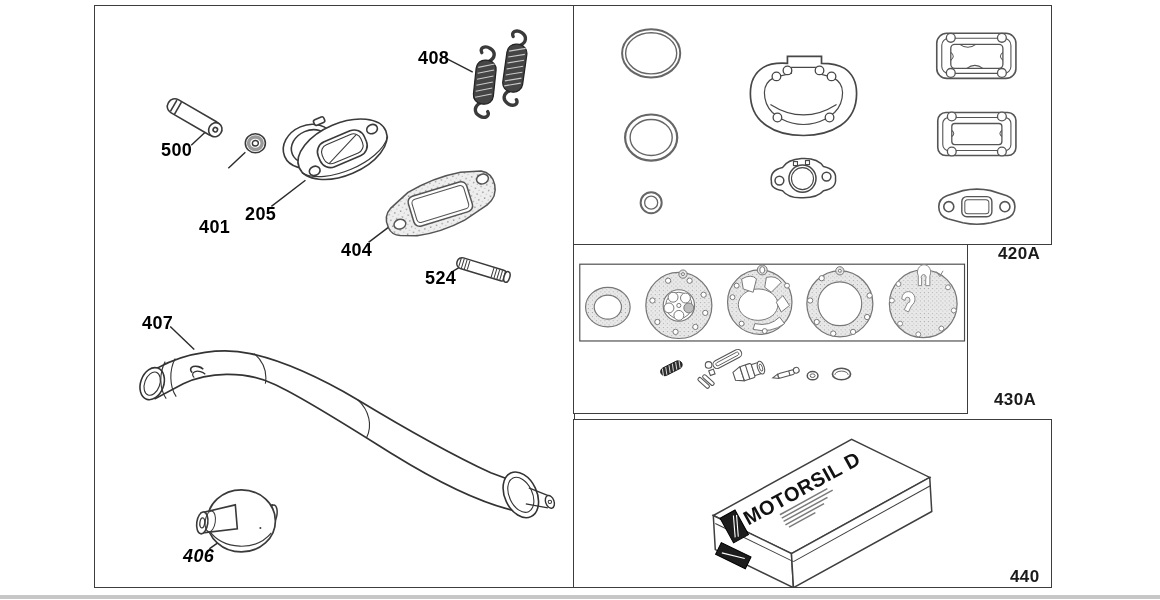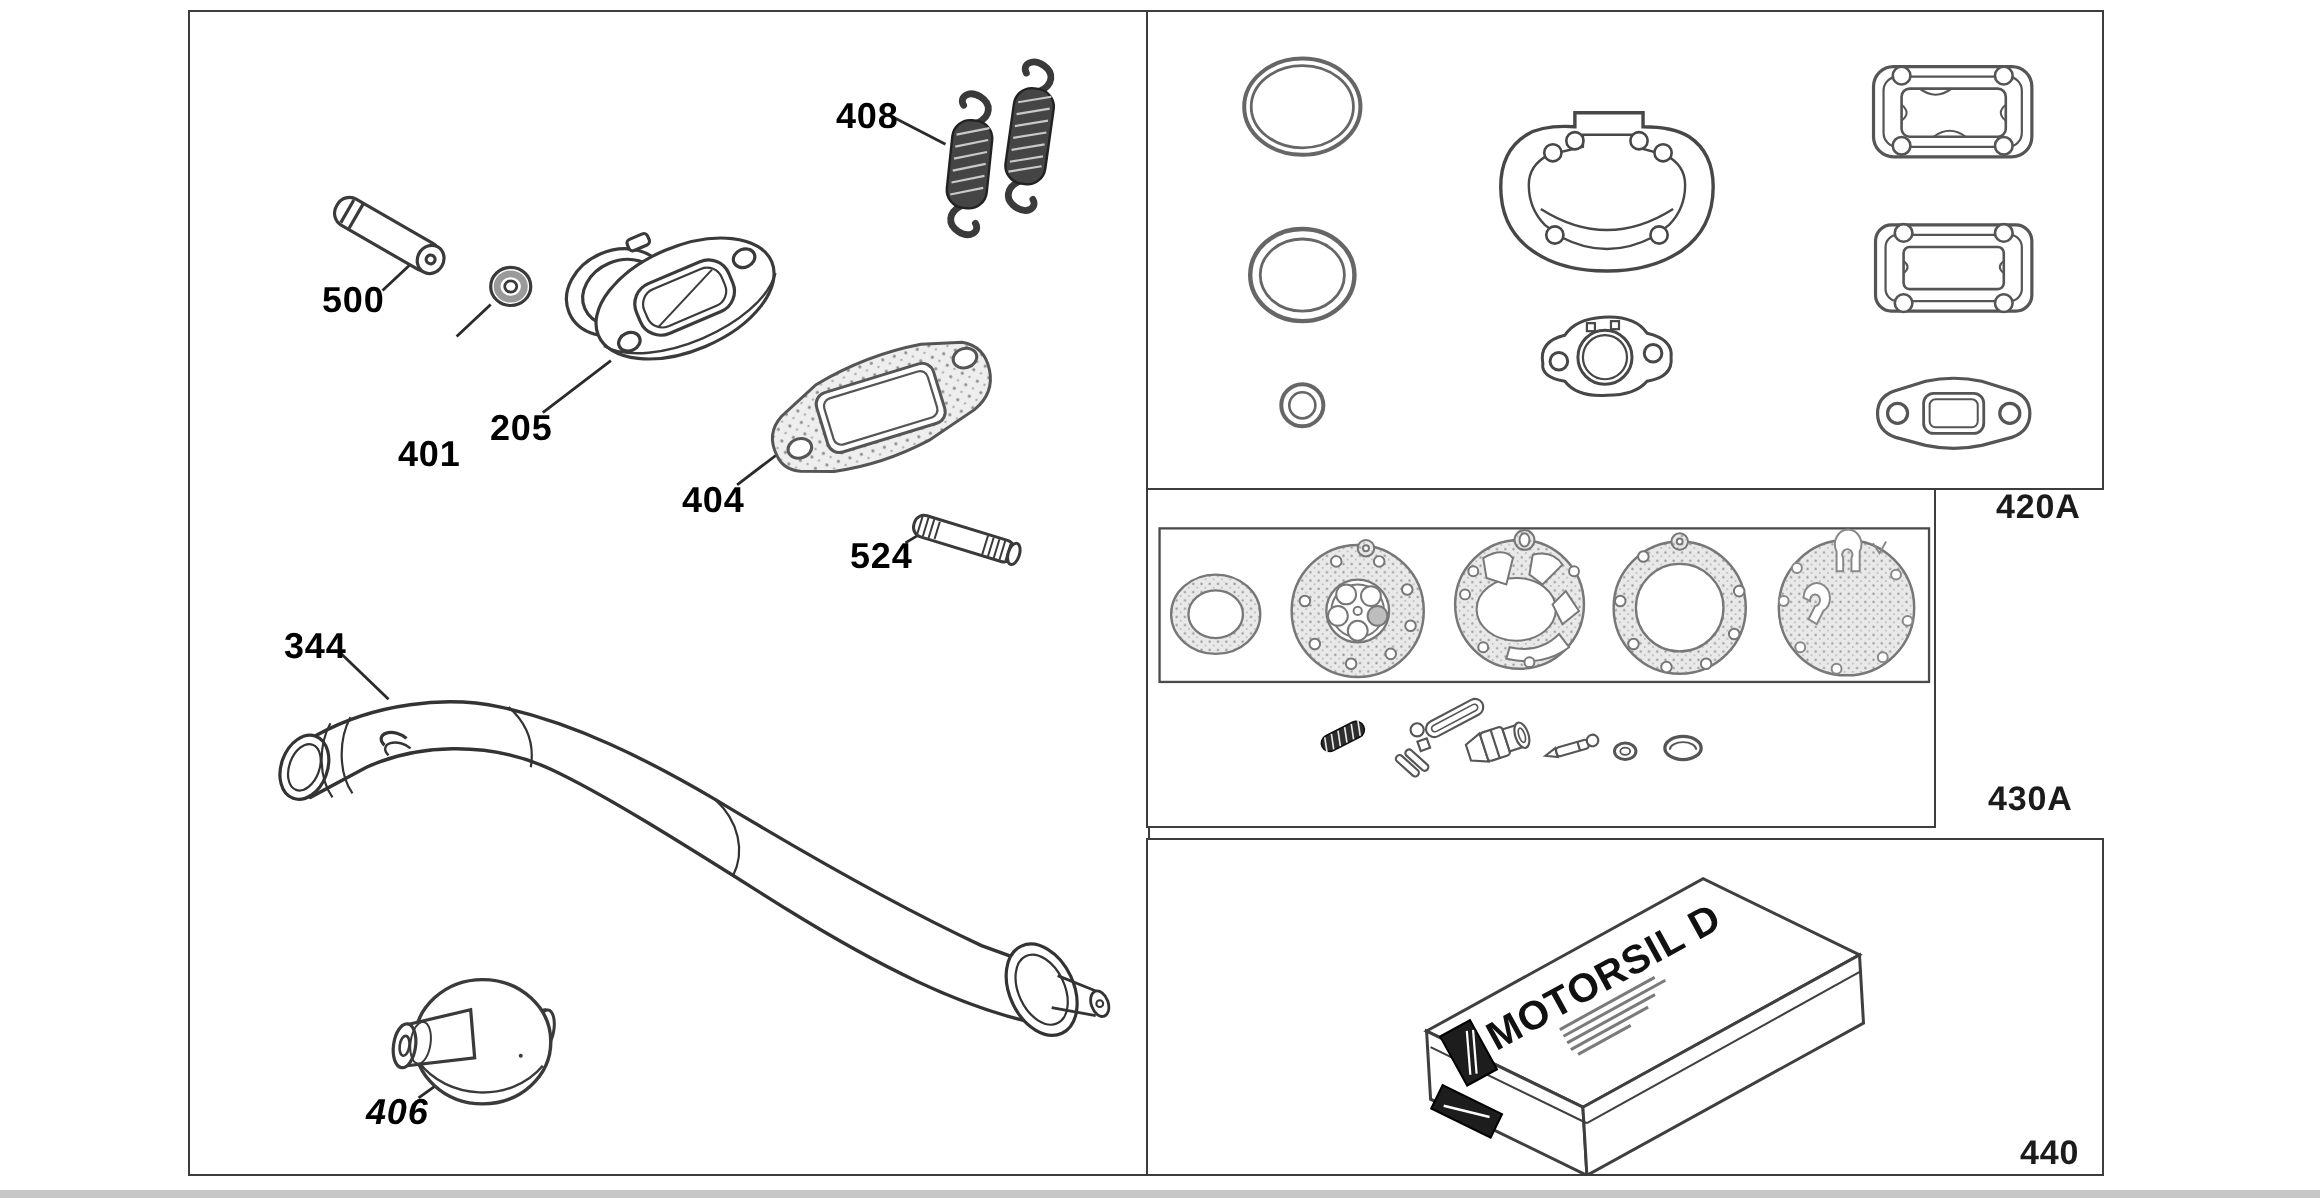--- a/index.html
+++ b/index.html
@@ -161,21 +161,21 @@
         <ellipse transform="translate(-31,2.5) rotate(8)" rx="5" ry="10.5" fill="none" stroke="#3a3a3a" stroke-width="1"></ellipse>
       </g>
     </svg>
 
     <div class="callout" style="left:66px;top:135px;">500</div>
     <div class="callout" style="left:104px;top:174px;margin-top:38px;">401</div>
     <div class="callout" style="left:150px;top:199px;">205</div>
     <div class="callout" style="left:246px;top:235px;text-align:right;">404</div>
     <div class="callout" style="left:330px;top:263px;">524</div>
     <div class="callout" style="left:88px;top:541px;font-style:italic;">406</div>
-    <div class="callout" style="left:47px;top:308px;">344</div>
+    <div class="callout" style="left:47px;top:308px;">407</div>
     <div class="callout" style="left:323px;top:43px;">408</div>
   </div>
 
   <div class="panel" style="left:573px;top:5px;width:479px;height:240px;">
     <svg viewBox="0 0 476 237">
       <g fill="none" stroke="#666">
         <ellipse cx="77" cy="47" rx="29" ry="24" stroke-width="2"></ellipse>
         <ellipse cx="77" cy="47" rx="25.5" ry="20.5" stroke-width="1.4"></ellipse>
         <ellipse cx="77" cy="131" rx="26" ry="23" stroke-width="2.2"></ellipse>
         <ellipse cx="77" cy="131" rx="21" ry="18" stroke-width="1.4"></ellipse>

